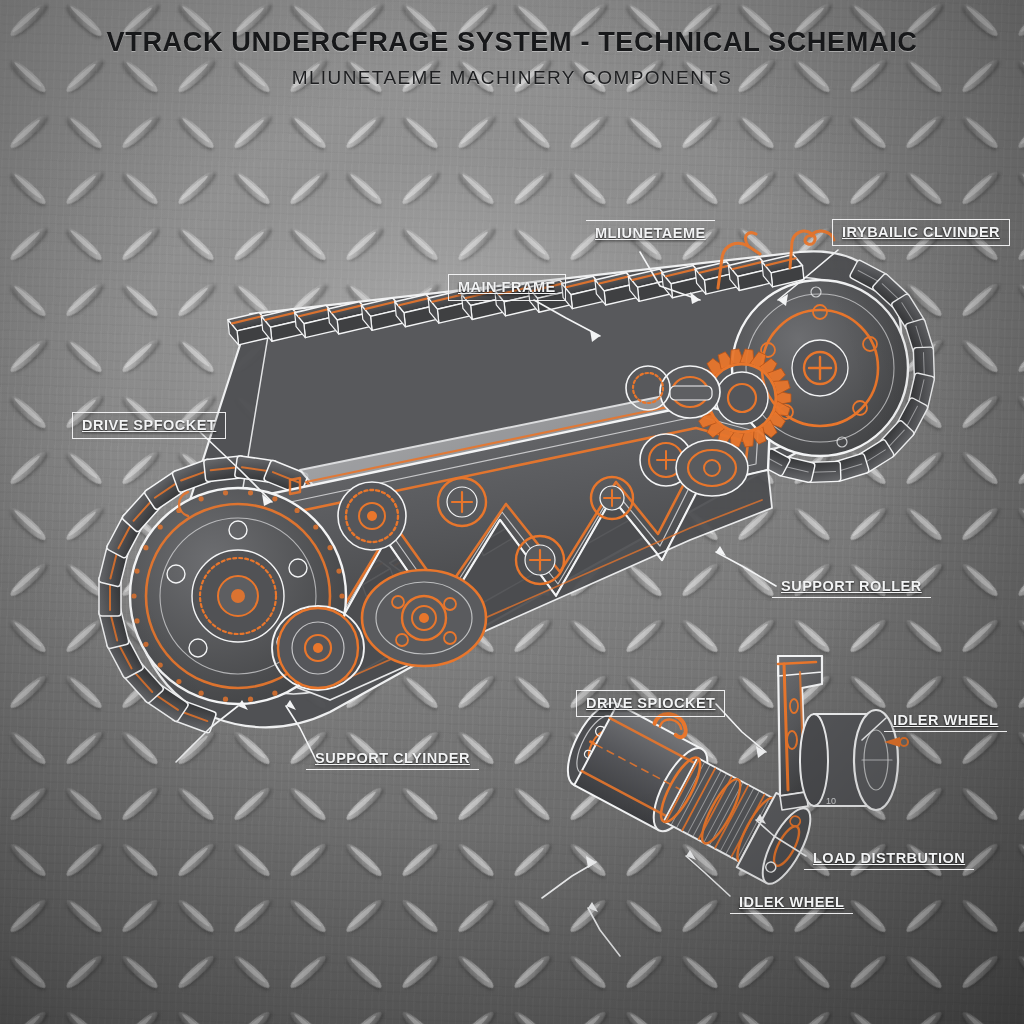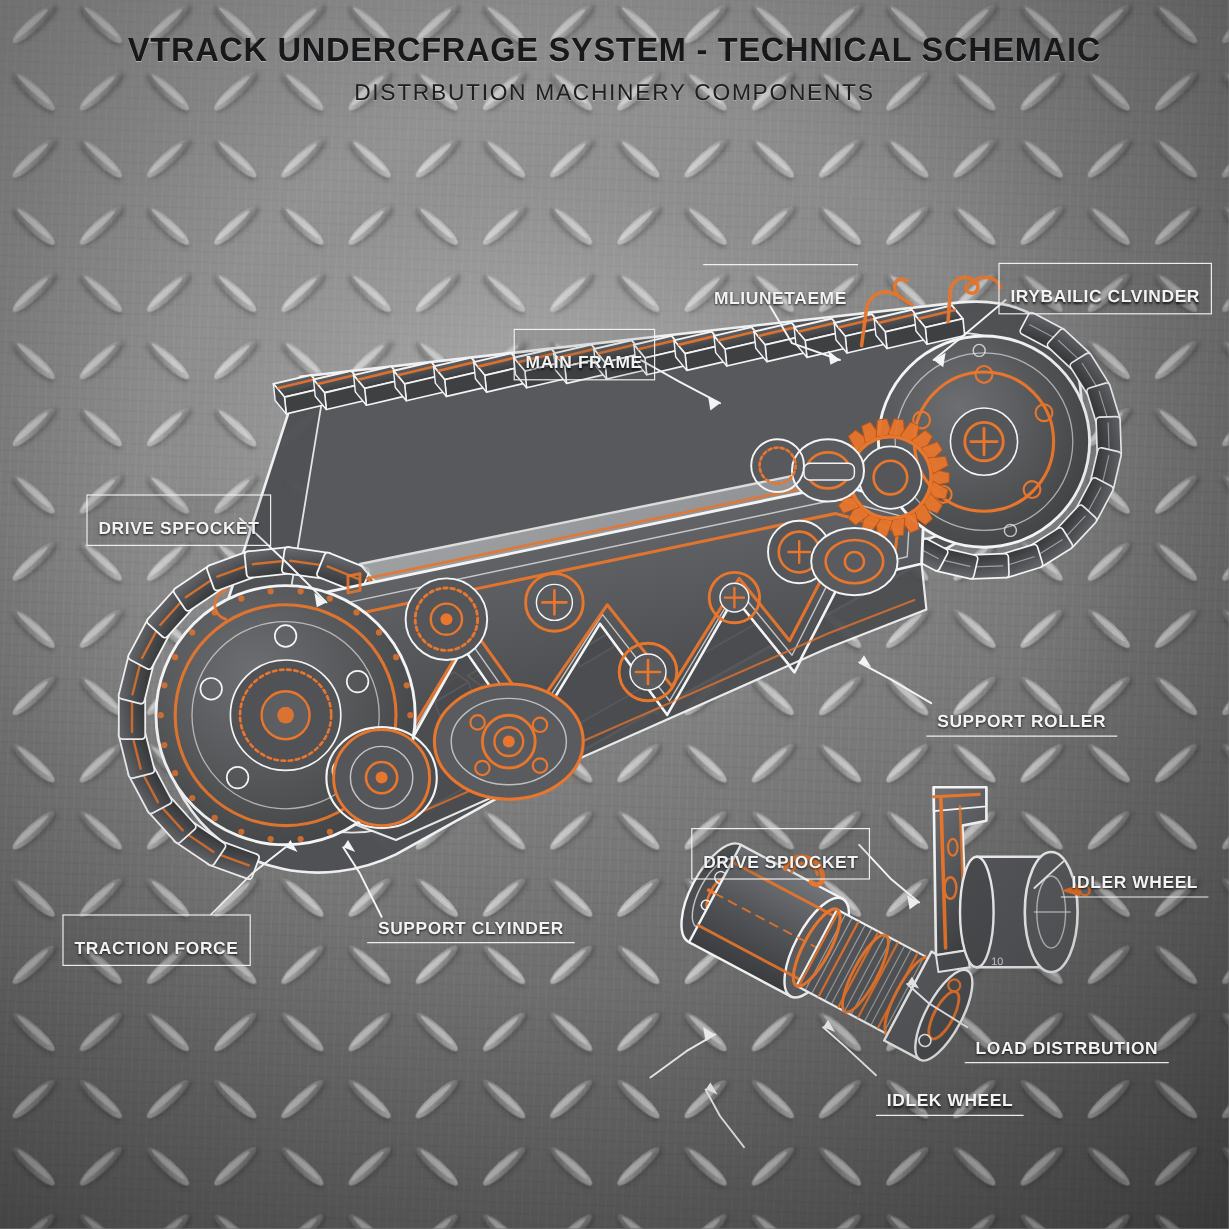--- a/index.html
+++ b/index.html
@@ -38,24 +38,25 @@
   }
   .sub-title{
     margin-top:9px;font-size:19px;font-weight:400;letter-spacing:1.4px;color:#1d1e20;
     text-shadow:0 1px 0 rgba(255,255,255,.30);
   }
 
   
   .callout{position:absolute;z-index:35;}
   .callout .box{
     display:inline-block;
-    padding:20px 9px 5px 9px;
+    padding:4px 9px 5px 9px;
     font-size:14.5px;font-weight:bold;letter-spacing:.5px;
     color:#f2f3f4;white-space:nowrap;
     text-shadow:0 1px 2px rgba(0,0,0,.85);
+    text-decoration:underline;
   }
   .callout.framed .box{
     border:1.6px solid rgba(248,249,250,.92);
     background:rgba(60,60,60,.10);
   }
   .callout.underline .box{
     border-bottom:1.6px solid rgba(248,249,250,.92);
     padding-bottom:3px;
     text-align:right;
   }
@@ -779,46 +780,43 @@
         <polygon points="686,856 696,860 690,850"></polygon>
         <polygon points="588,908 598,912 592,902"></polygon>
       </g>
     </g>
   </svg>
 
   <div class="plate-vig"></div>
 
   <div class="title-wrap">
     <div class="main-title">VTRACK UNDERCFRAGE SYSTEM - TECHNICAL SCHEMAIC</div>
-    <div class="sub-title">DISTRBUTION MACHINERY COMPONENTS</div>
+    <div class="sub-title">MLIUNETAEME MACHINERY COMPONENTS</div>
   </div>
 
   <div class="callout topline" style="left:586px;top:220px;">
     <span class="box">MLIUNETAEME</span>
   </div>
 
   <div class="callout framed" style="left:832px;top:219px;border-radius:10px;">
     <span class="box">IRYBAILIC CLVINDER</span>
   </div>
 
-  <div class="callout framed" style="left:428px;top:274px;">
+  <div class="callout framed" style="left:448px;top:274px;">
     <span class="box">MAIN FRAME</span>
   </div>
 
   <div class="callout framed" style="left:72px;top:412px;">
     <span class="box">DRIVE SPFOCKET</span>
   </div>
 
   <div class="callout underline" style="left:772px;top:574px;">
     <span class="box">SUPPORT ROLLER</span>
   </div>
 
-  <div class="callout framed" style="left:52px;top:762px;">
-    <span class="box">TRACTION FORCE</span>
-  </div>
 
   <div class="callout underline" style="left:306px;top:746px;">
     <span class="box">SUPPORT CLYINDER</span>
   </div>
 
   <div class="callout framed" style="left:576px;top:690px;">
     <span class="box">DRIVE SPIOCKET</span>
   </div>
 
   <div class="callout underline" style="left:884px;top:708px;">

